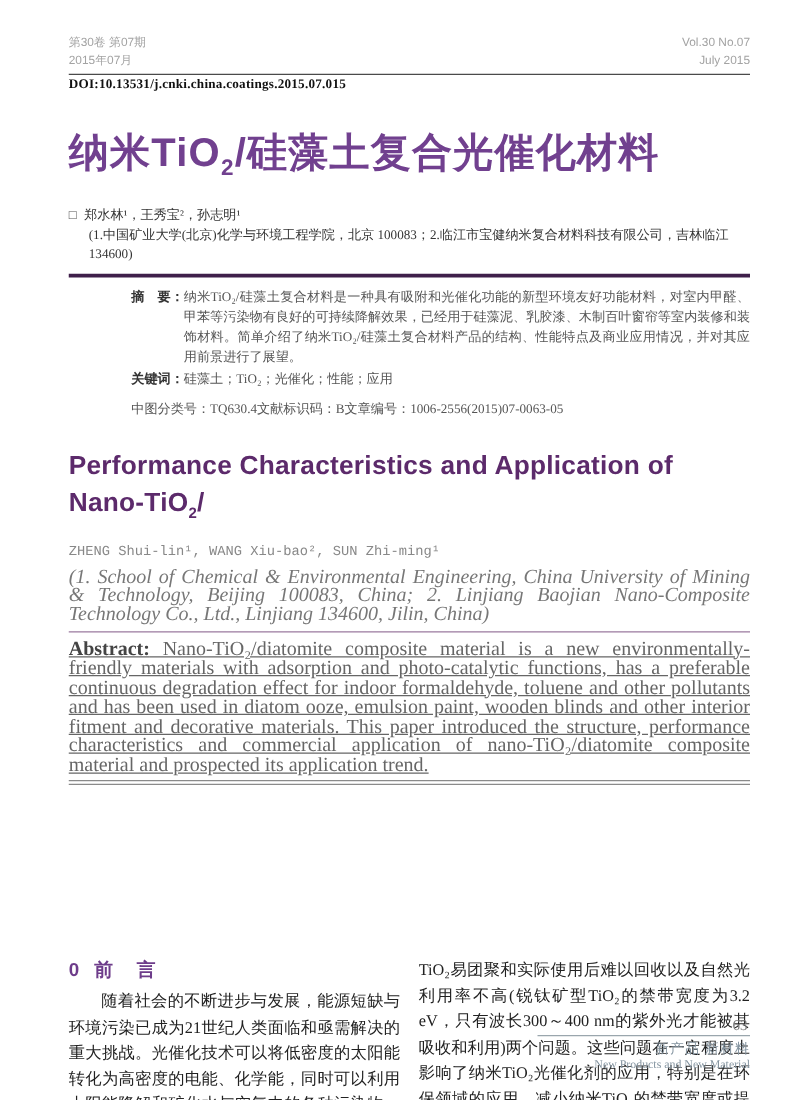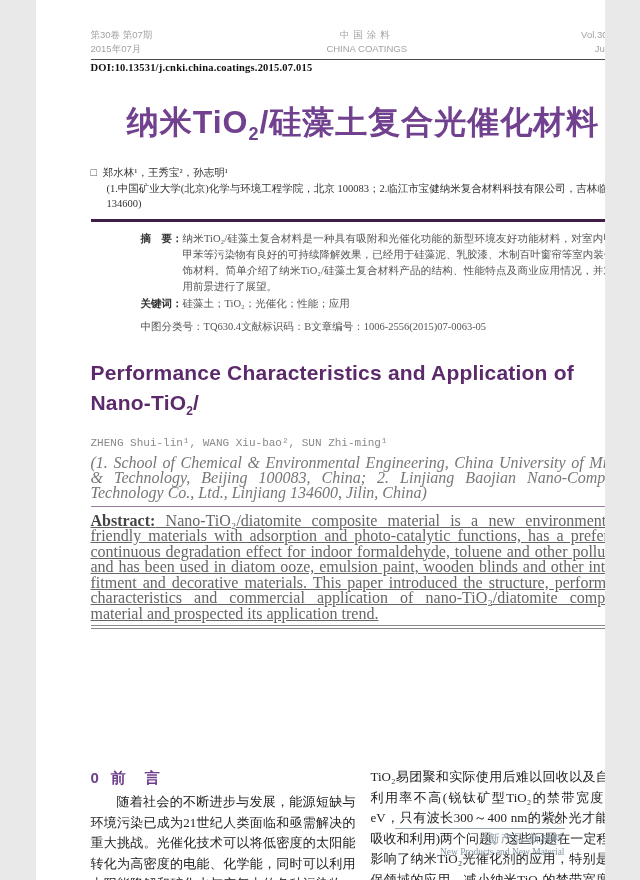--- a/index.html
+++ b/index.html
@@ -1,18 +1,18 @@
 <!DOCTYPE html>
 <html><head>
 <meta charset="utf-8">
 <style>
   html,body{margin:0;padding:0;background:#e9e9e9;}
   .page{
     position:relative;
-    width:569px;height:880px;
+    width:640px;height:880px;
     margin:0 auto;
     background:#ffffff;
     font-family:"Liberation Serif","DejaVu Serif",serif;
     color:#2a2a2a;
     overflow:hidden;
     box-sizing:border-box;
   }
   .content{position:absolute;left:55px;top:0;width:545px;}
 
   
@@ -25,21 +25,21 @@
   .h-right{text-align:right;}
   .header-rule{margin-top:3px;border-top:1px solid #4a4a4a;}
   .doi{margin-top:2px;font-size:10.5px;color:#111;font-weight:bold;letter-spacing:.2px;}
 
   
   .title-cn{
     margin:26px 0 0 0;
     font-family:"Liberation Sans","DejaVu Sans",sans-serif;
     font-weight:bold;
     font-size:32px;line-height:46px;
-    color:#71408f;letter-spacing:1px;text-align:center;
+    color:#71408f;letter-spacing:1px;
   }
   .title-cn sub{font-size:18px;}
 
   
   .authors-cn{margin-top:8px;font-size:10.5px;line-height:15px;color:#333;}
   .authors-cn .marker{display:inline-block;margin-right:6px;color:#555;}
   .affil-cn{margin-top:1px;padding-left:16px;font-size:10.5px;line-height:15px;color:#333;}
 
   .rule-thick{margin-top:8px;border-top:3px solid #3f1f4a;}
 
@@ -94,24 +94,20 @@
 <body>
 
 <div class="page">
   <div class="content">
 
     <div class="header">
       <div class="h-left">
         <div>第30卷 第07期</div>
         <div>2015年07月</div>
       </div>
-      <div class="h-center">
-        <div class="cjk">中国涂料</div>
-        <div>CHINA COATINGS</div>
-      </div>
       <div class="h-right">
         <div>Vol.30 No.07</div>
         <div>July 2015</div>
       </div>
     </div>
     <div class="header-rule"></div>
     <div class="doi">DOI:10.13531/j.cnki.china.coatings.2015.07.015</div>
 
     <h1 class="title-cn"><span>纳米TiO</span><sub>2</sub><span>/硅藻土复合光催化材料</span><br></h1>
 

